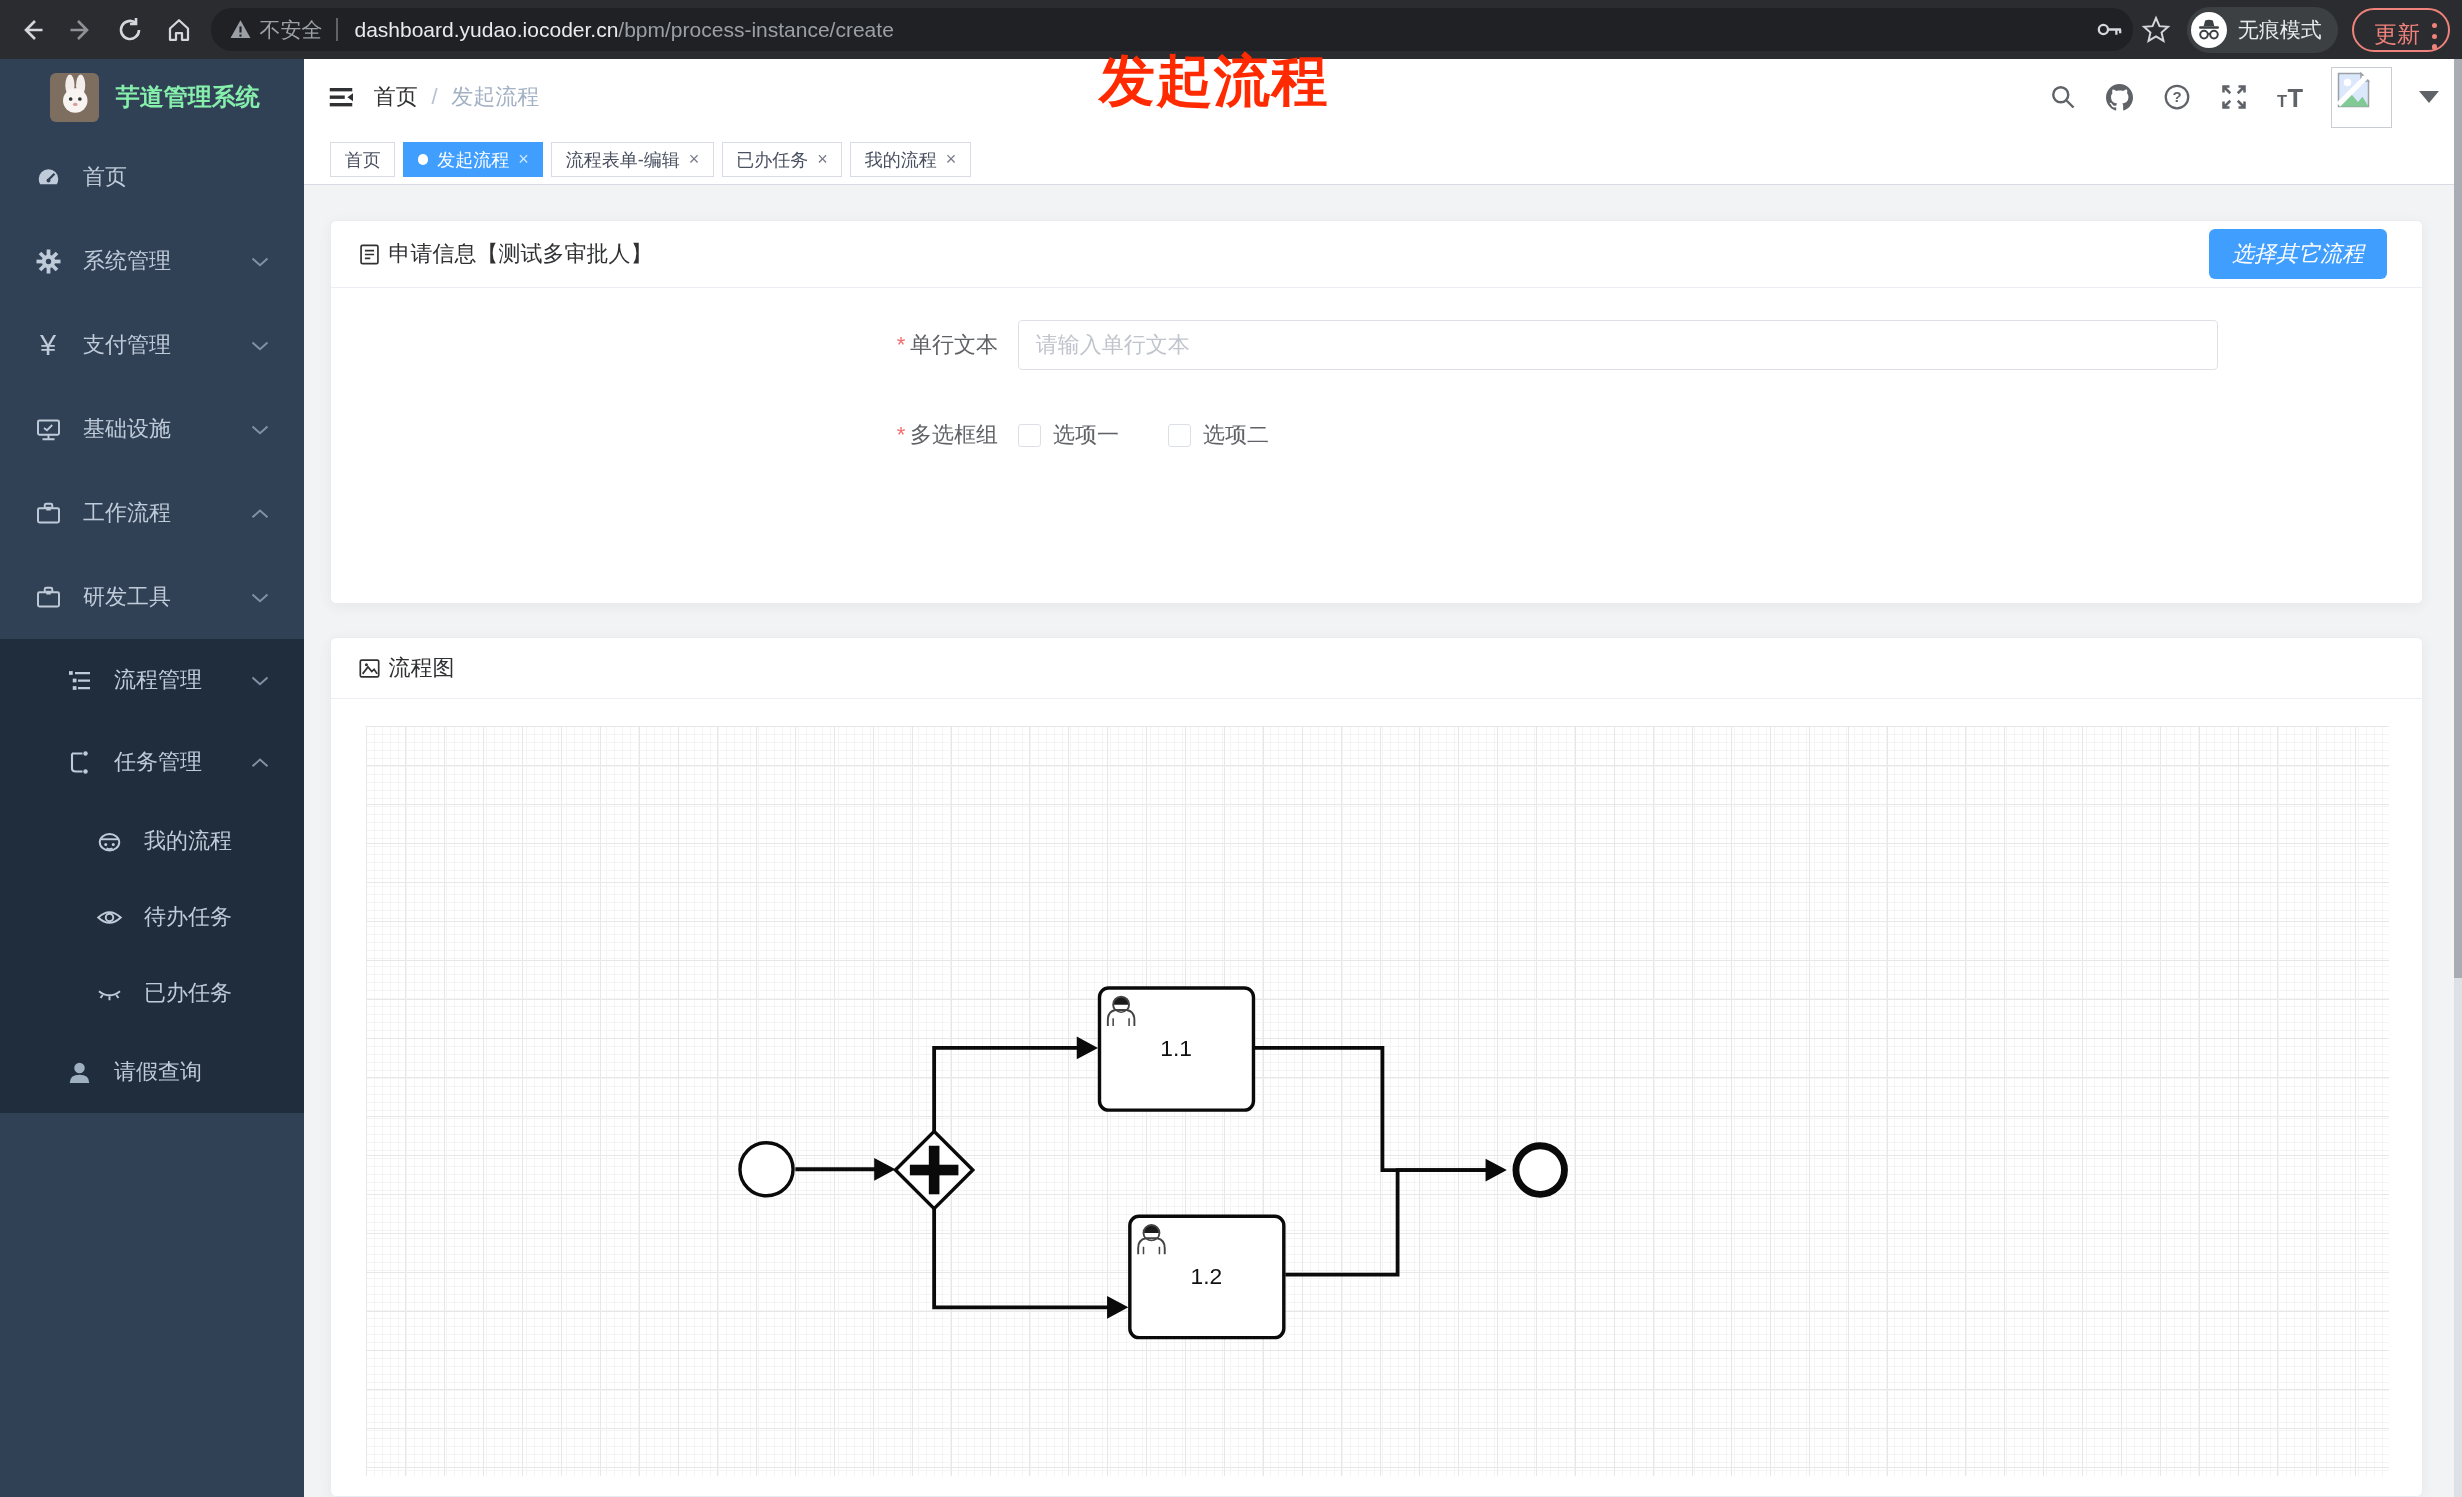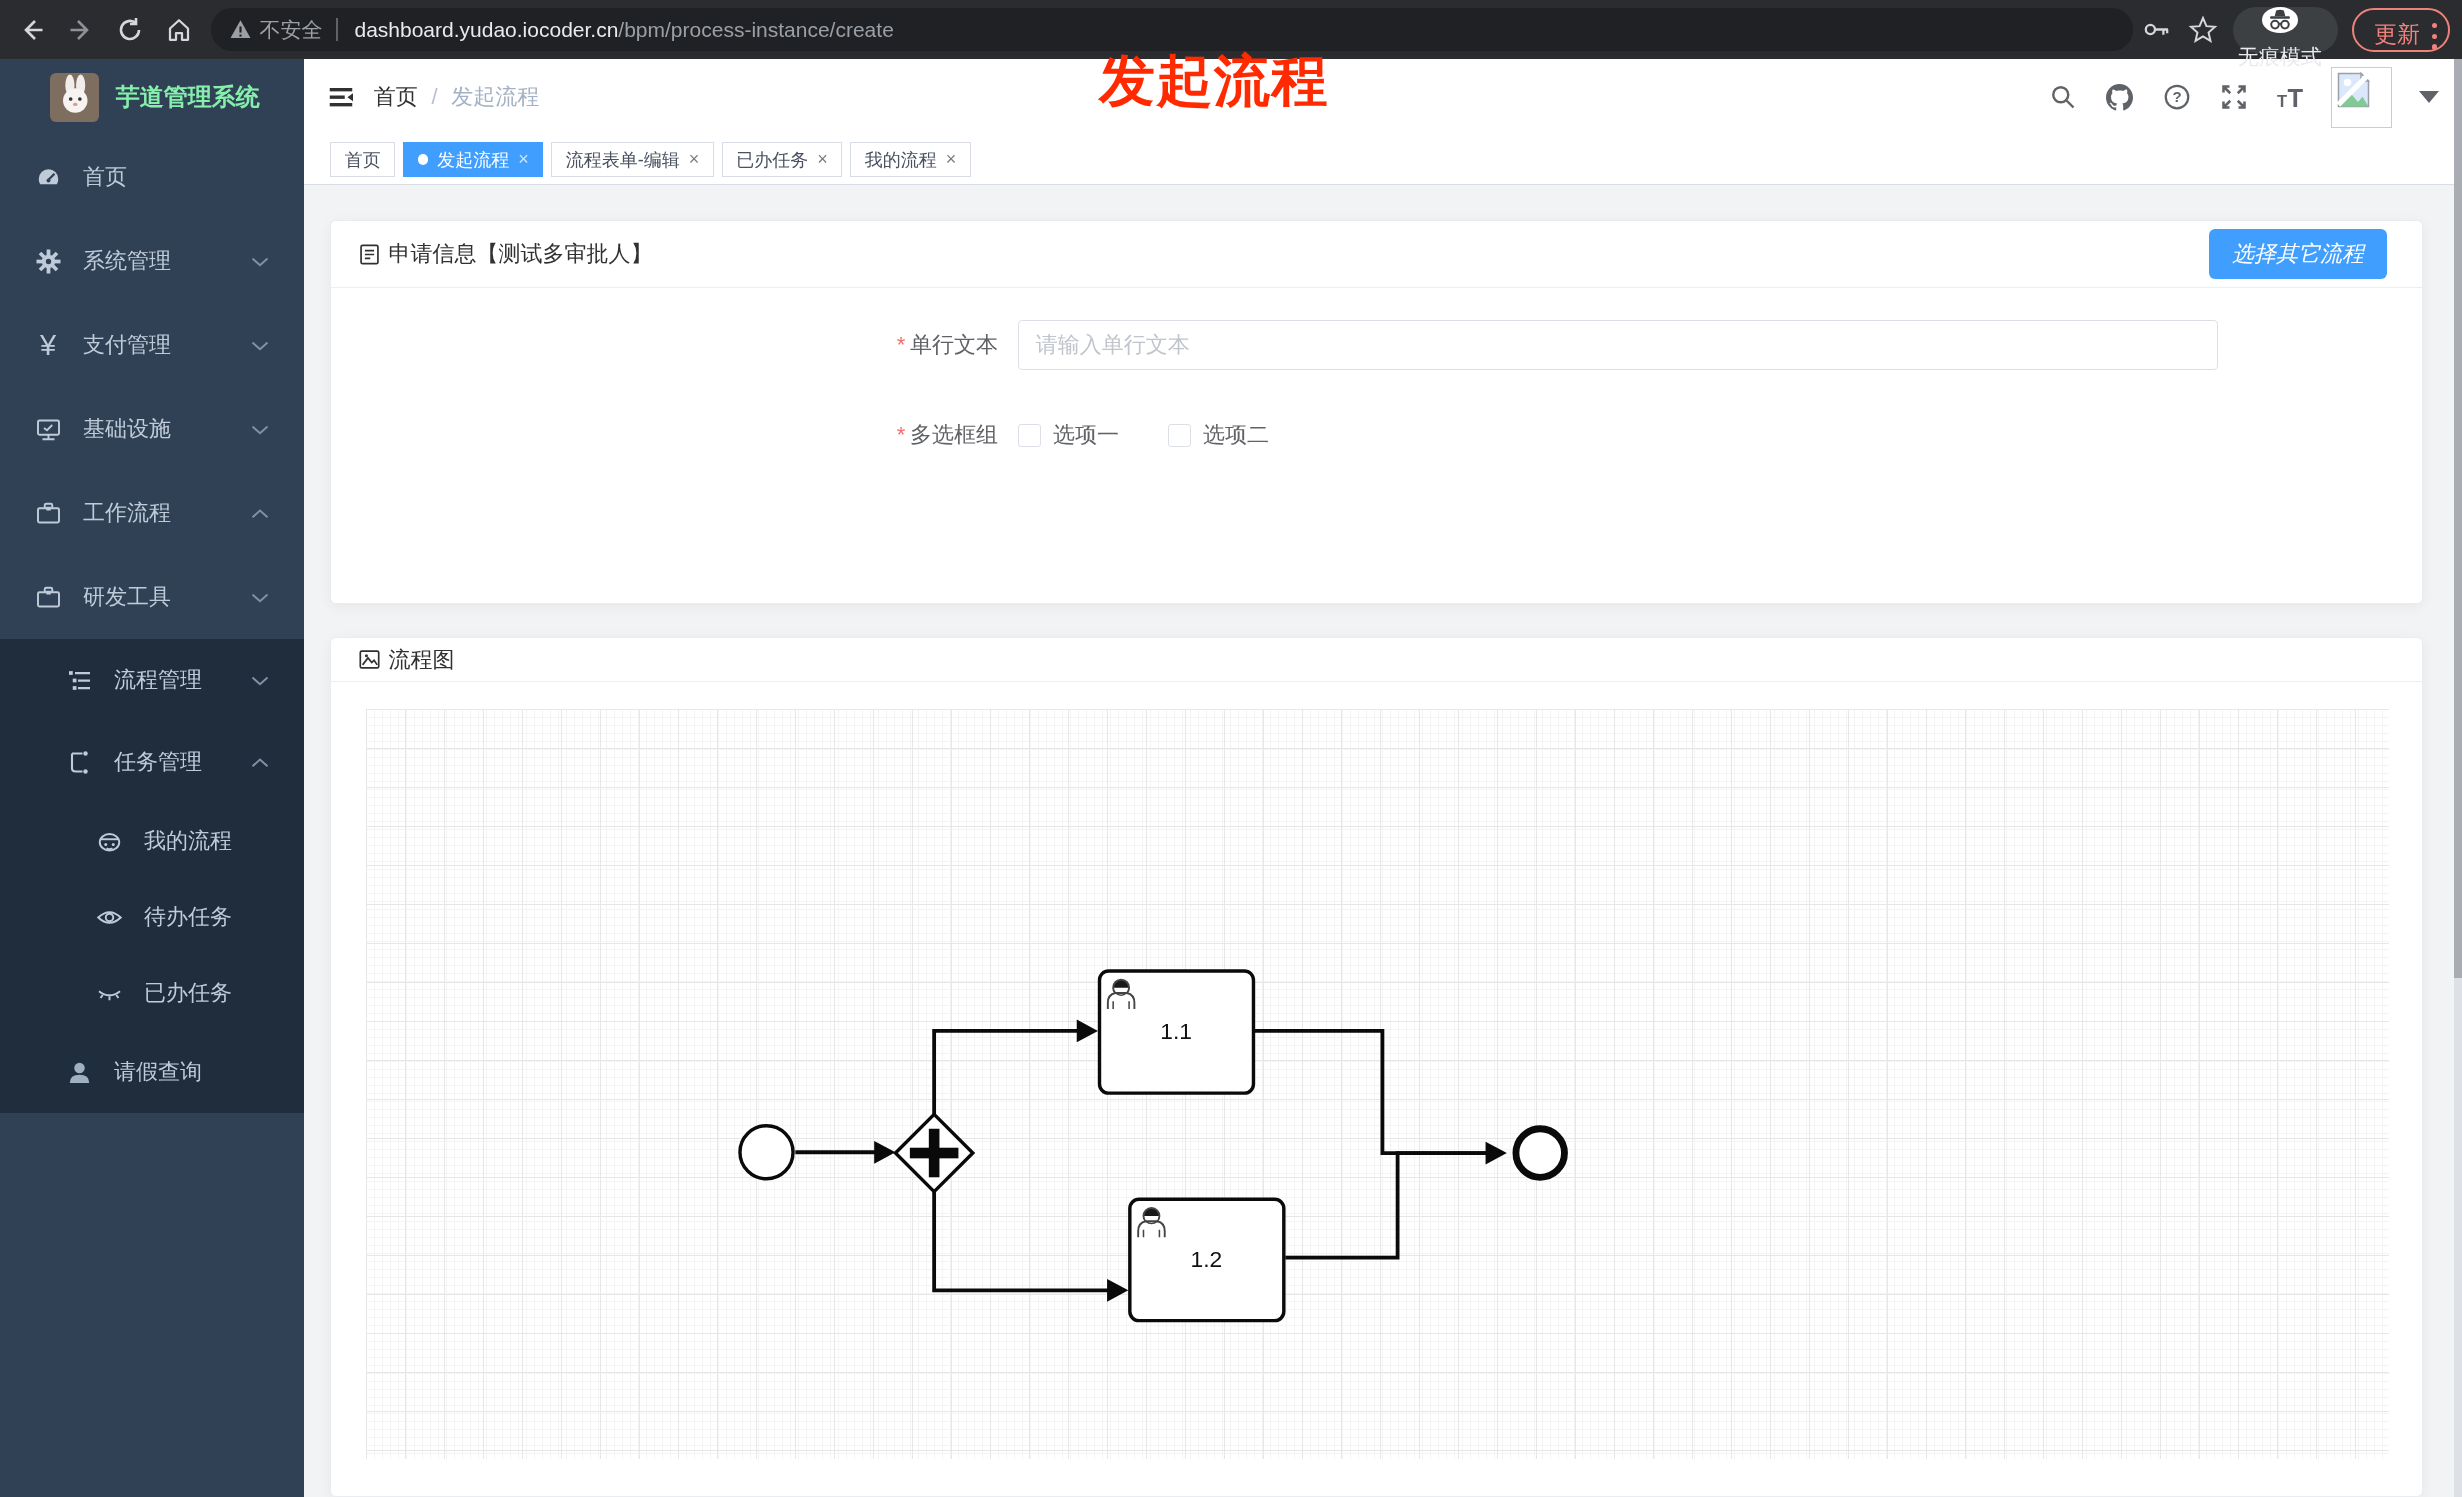--- a/index.html
+++ b/index.html
@@ -8,21 +8,21 @@
 
   
   .chrome { position:relative; width:2462px; height:59px; background:#2b2c30; display:flex; align-items:center; }
   .chrome-btn { width:43px; height:43px; display:flex; align-items:center; justify-content:center; border-radius:50%; flex:0 0 auto; }
   .urlbar { position:absolute; left:211px; top:8.4px; width:1922px; height:43px; background:#202124; border-radius:21px; display:flex; align-items:center; padding:0 18px; }
   .urlbar .sec { color:#9aa0a6; font-size:21px; margin:0 13.7px 0 7.6px; }
   .urlbar .divider { width:1.5px; height:23px; background:#5f6368; margin-right:16.7px; }
   .url-host { color:#e8eaed; font-size:21px; }
   .url-path { color:#9aa0a6; font-size:21px; }
   .chrome-right { position:absolute; right:12px; top:0; height:59px; display:flex; align-items:center; gap:13.7px; }
-  .incog-badge { height:46px; background:#3c4043; border-radius:23px; display:flex; align-items:center; gap:10.6px; padding:0 16.7px 0 4.6px;flex-direction:column; }
+  .incog-badge { height:46px; background:#3c4043; border-radius:23px; display:flex; align-items:center; gap:10.6px; padding:0 16.7px 0 4.6px; }
   .incog-circle { width:36px; height:36px; background:#fff; border-radius:50%; display:flex; align-items:center; justify-content:center; }
   .incog-label { color:#e8eaed; font-size:21px; }
   .update-pill { height:44px; border:2.3px solid #f0827b; border-radius:22px; color:#f0827b; display:flex; align-items:flex-end; gap:12px; padding:0 10.6px 0 20px; font-size:23px; }
   .vdots { display:flex; flex-direction:column; gap:5.3px; }
   .vdots i { width:5.3px; height:5.3px; border-radius:50%; background:#f0827b; }
 
   
   .app { display:flex; width:2462px; height:1439px; }
   .sidebar { width:304px; height:1439px; background:#304156; flex:0 0 auto; overflow:hidden; }
   .logo-row { height:76px; display:flex; align-items:center; gap:16.7px; padding-left:50px; }
@@ -66,21 +66,21 @@
   .form-row { display:flex; align-items:center; }
   .f-label { width:687px; text-align:right; padding-right:20px; font-size:22px; color:#606266; flex:0 0 auto; }
   .req { color:#f56c6c; margin-right:4.6px; }
   .text-input { width:1200px; height:50px; border:1.5px solid #dcdfe6; border-radius:4.6px; font-size:22px; color:#303133; padding:0 16.7px; outline:none; }
   .text-input::placeholder { color:#c0c4cc; }
   .cb-group { display:flex; align-items:center; gap:49px; }
   .cb-item { display:flex; align-items:center; gap:12px; font-size:22px; color:#606266; cursor:pointer; }
   .cb-box { width:23px; height:23px; border:1.5px solid #dcdfe6; border-radius:3px; background:#fff; }
 
   #card-flow { margin-top:33px; height:860px; overflow:hidden; }
-  #card-flow .card-hd { height:44px;align-items:center; }
+  #card-flow .card-hd { height:61px;align-items:center; }
   .bpmn-canvas { position:relative; margin:26.6px 33px 0 35px; height:750px; background:#fff;
     background-image:
       linear-gradient(to right, #e7e7e7 0.8px, transparent 0.8px),
       linear-gradient(to bottom, #e7e7e7 0.8px, transparent 0.8px),
       linear-gradient(to right, #f4f4f4 0.8px, transparent 0.8px),
       linear-gradient(to bottom, #f4f4f4 0.8px, transparent 0.8px);
     background-size:39px 39px, 39px 39px, 8px 8px, 8px 8px; }
   .bpmn-canvas svg { position:absolute; inset:0; }
 
   .annotation { position:absolute; left:1099px; top:44px; color:#ff2a00; font-size:56px; font-weight:700; letter-spacing:1.5px; z-index:50; }

